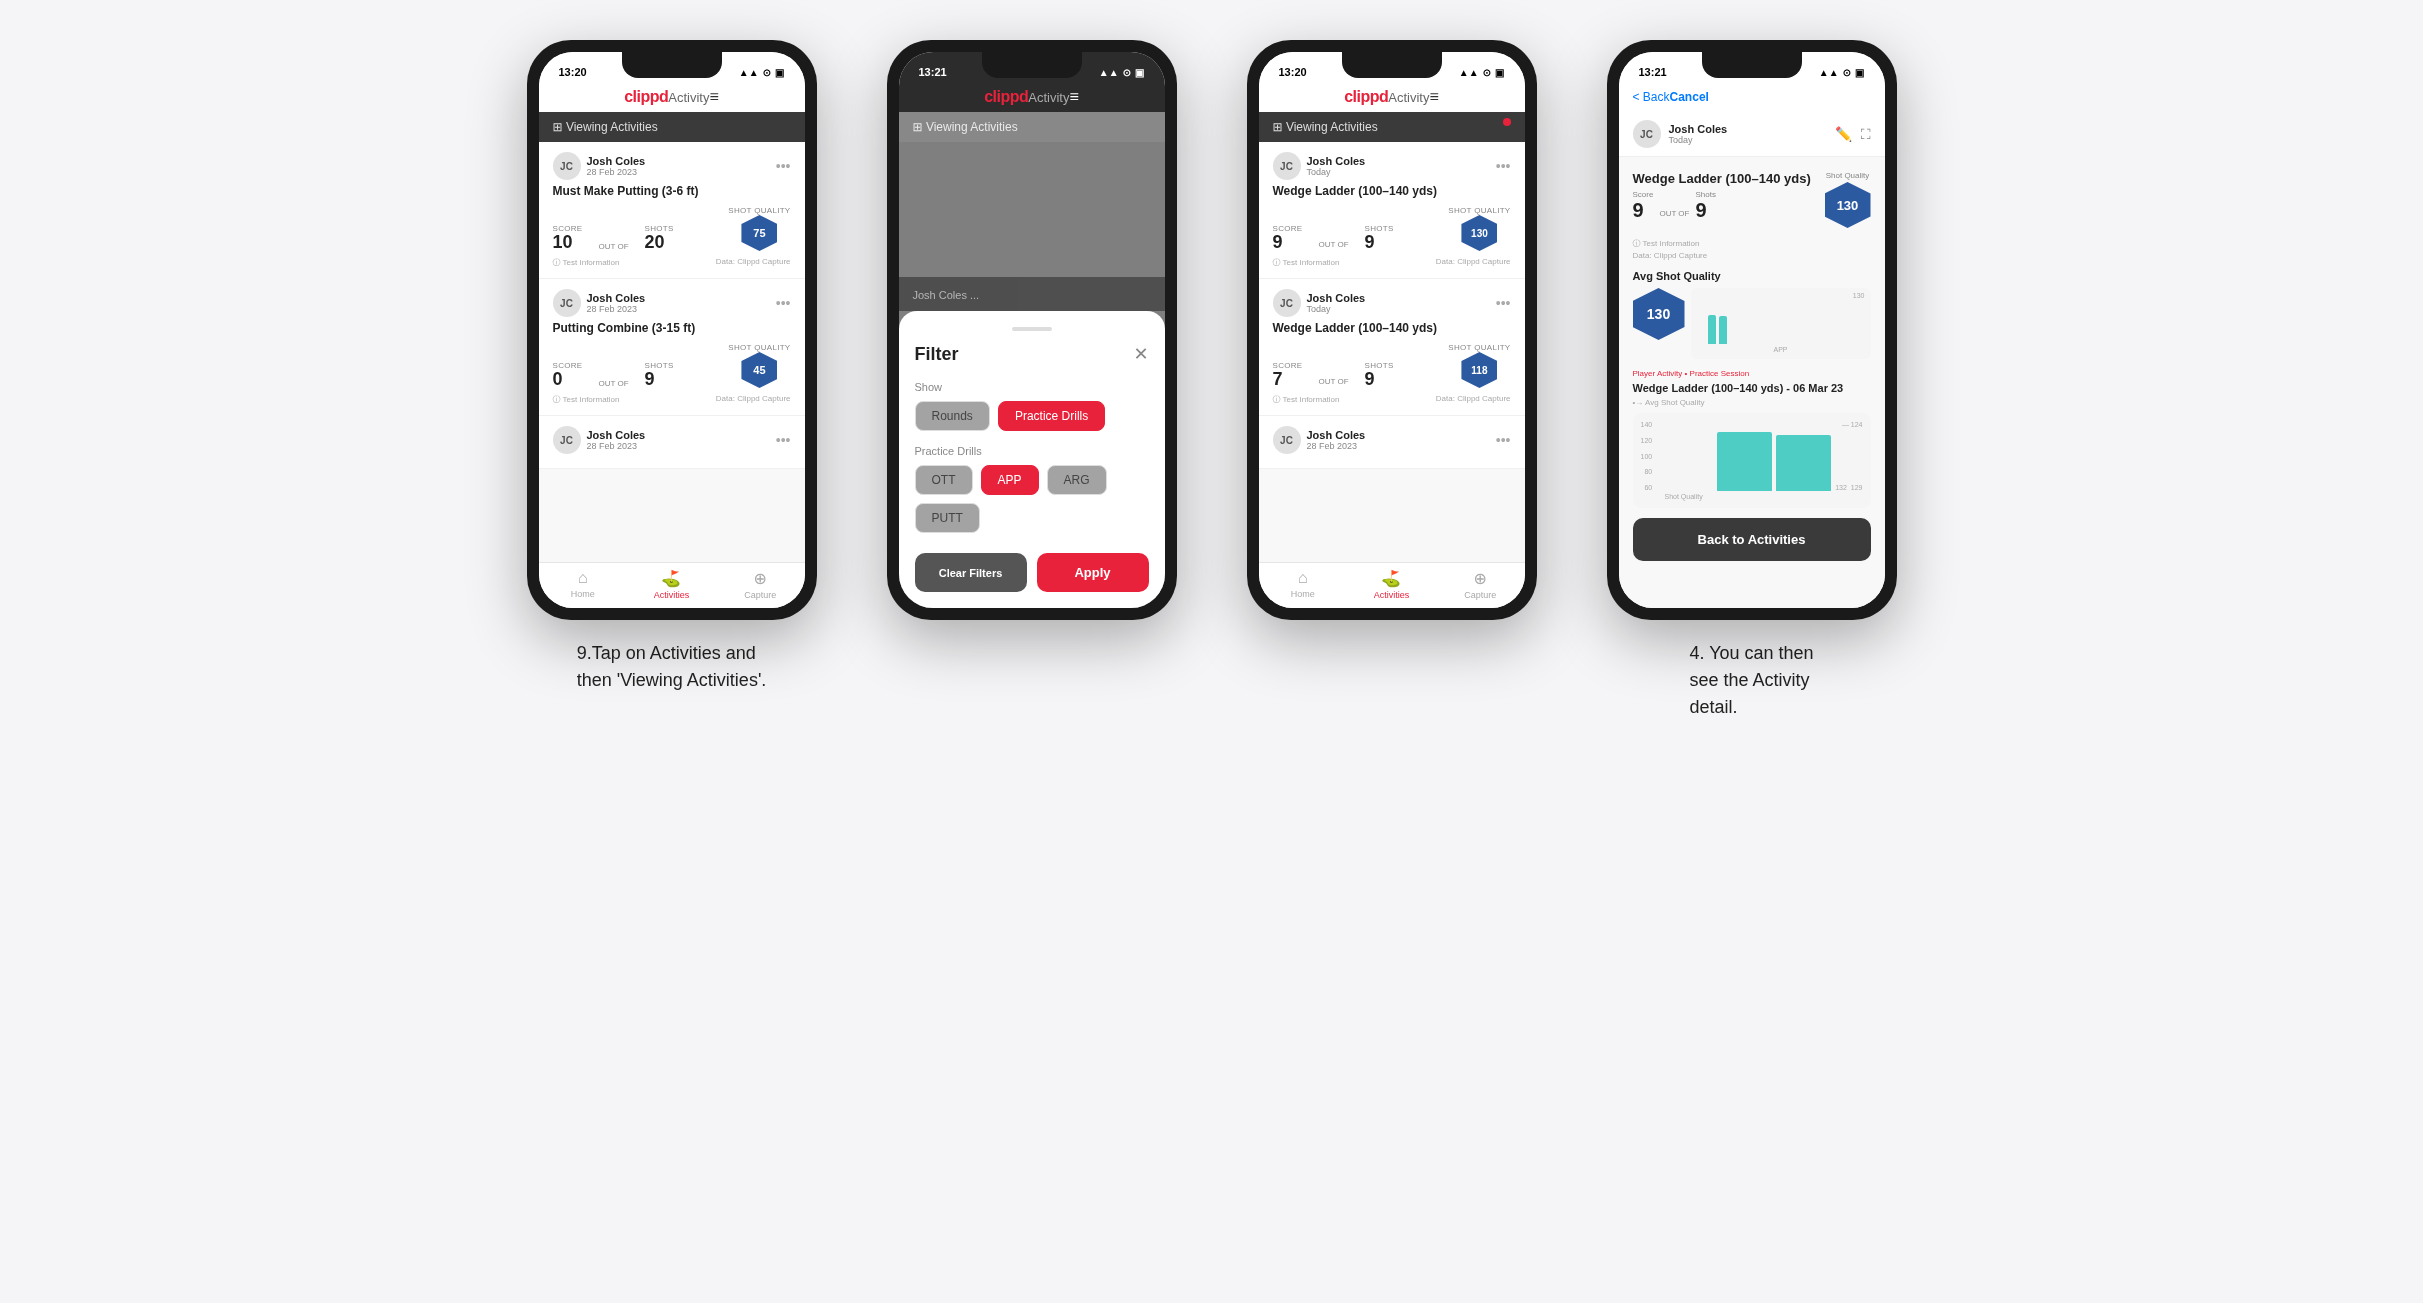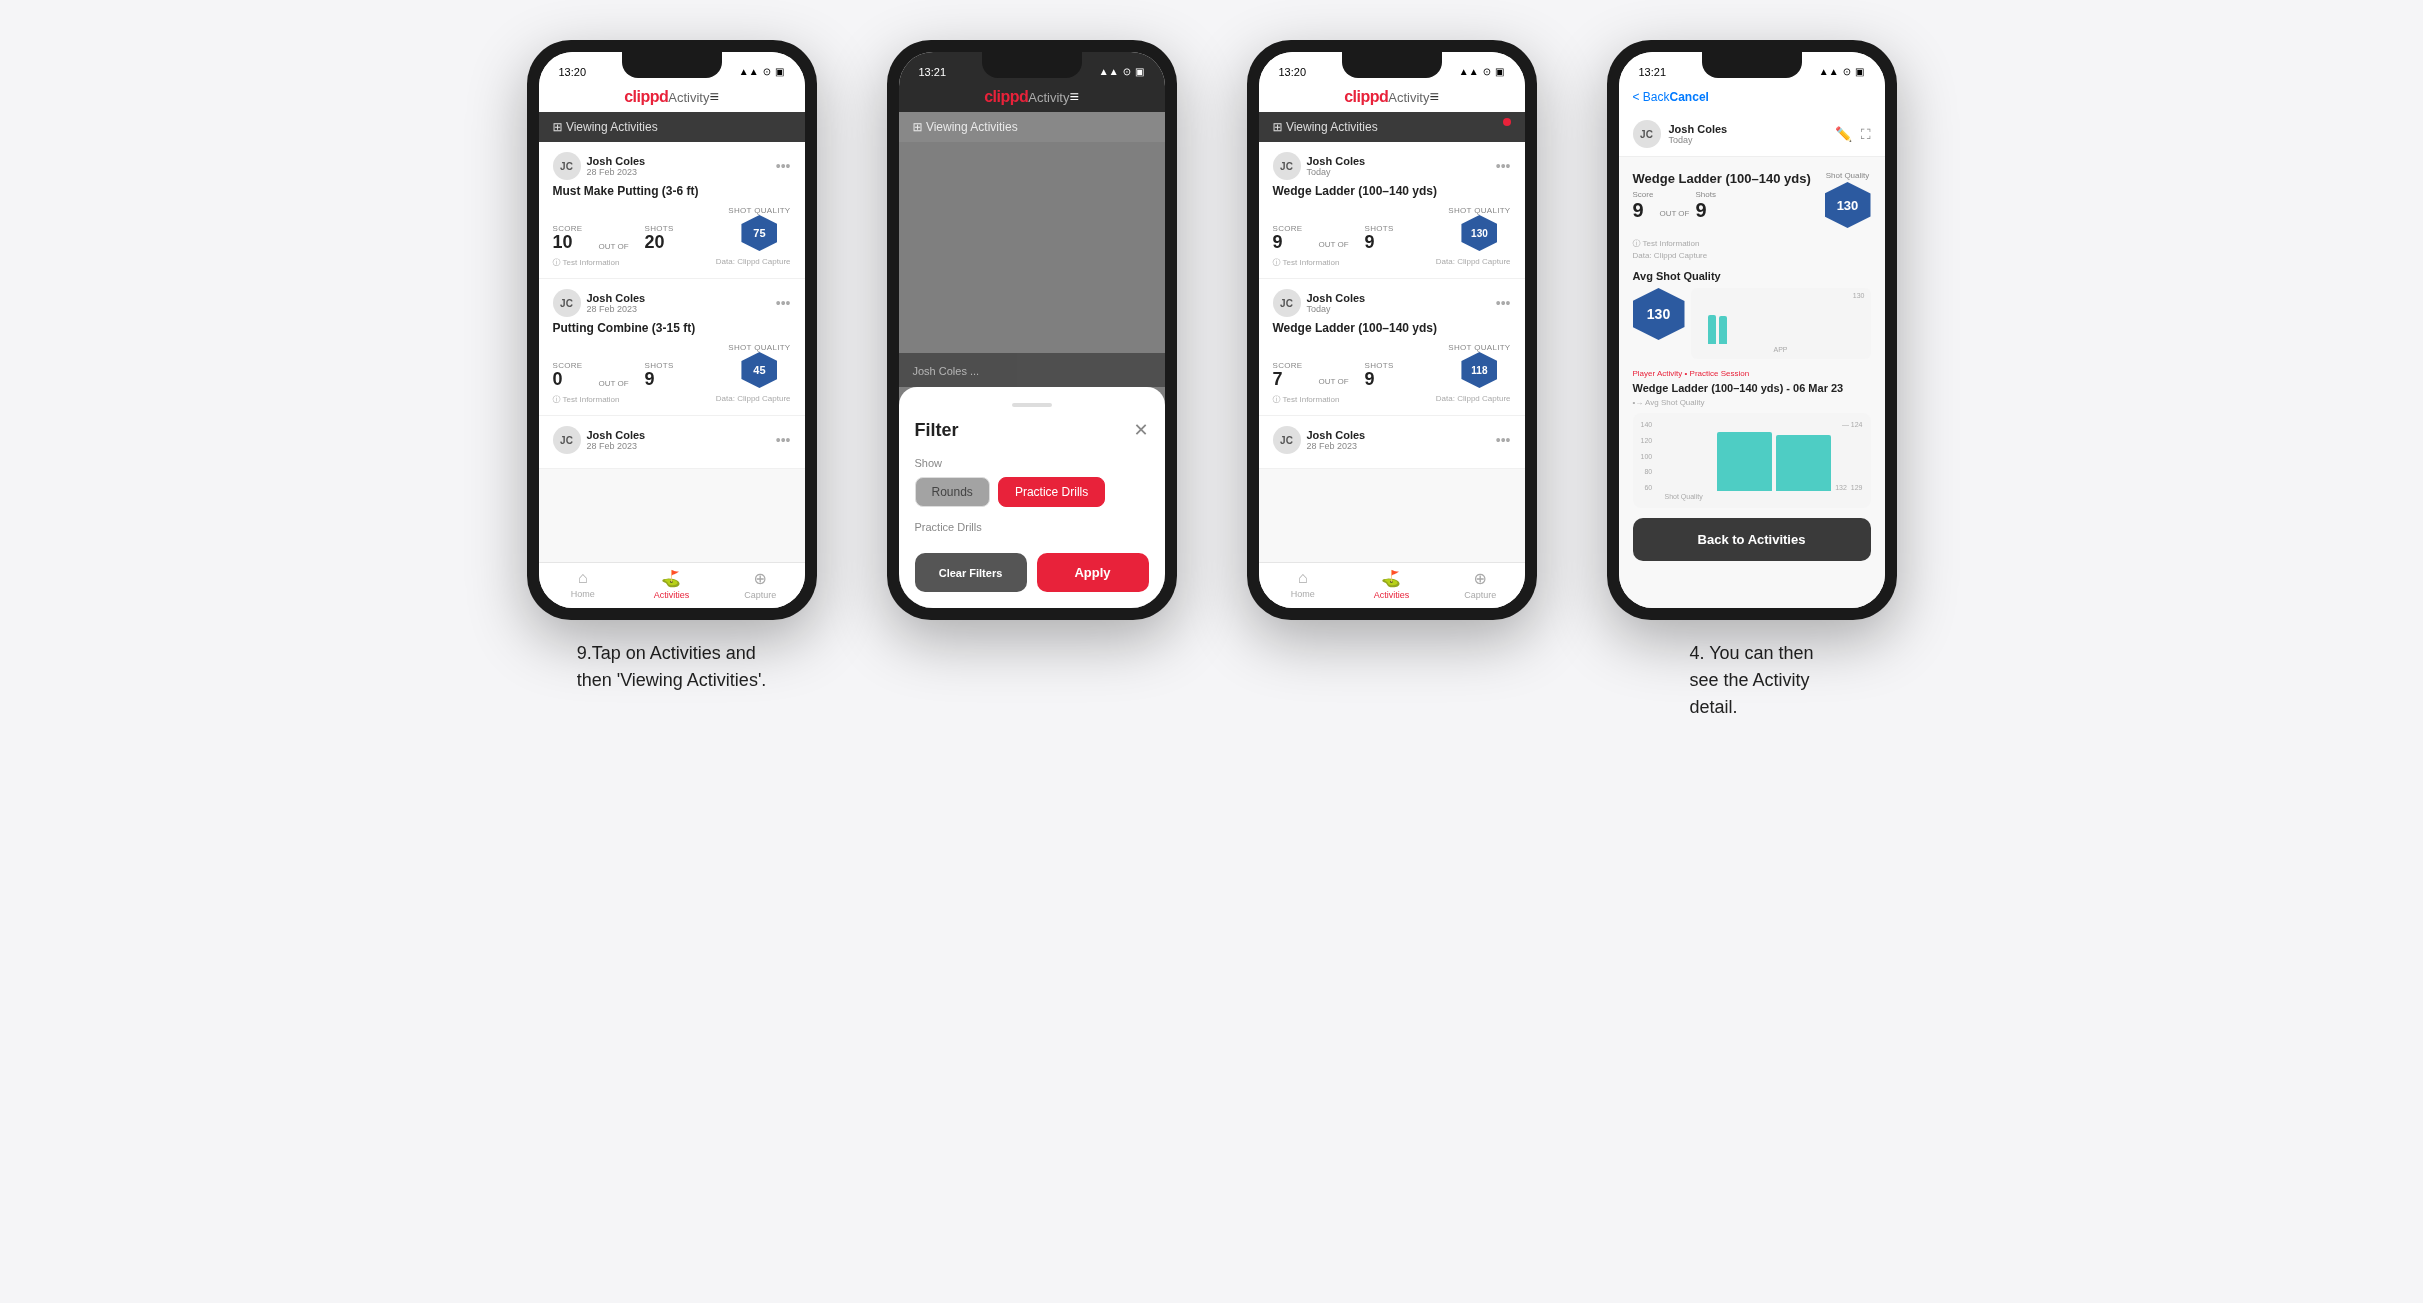--- a/index.html
+++ b/index.html
@@ -51,25 +51,25 @@
       width: 100px;
       height: 26px;
       background: #1a1a1a;
       border-radius: 0 0 16px 16px;
       z-index: 10;
     }
     
     .status-bar {
       display: flex;
       justify-content: space-between;
-      align-items: flex-start;
+      align-items: flex-end;
       padding: 14px 20px 4px;
       background: #fff;
       font-size: 11px;
-      font-weight: 400;
+      font-weight: 700;
       color: #000;
       flex-shrink: 0;
     }
     .status-bar.dark { background: #2c2c2c; color: #fff; }
     .status-icons { display: flex; gap: 4px; align-items: center; font-size: 10px; }
     
     .app-header {
       display: flex;
       align-items: center;
       justify-content: center;
@@ -470,20 +470,26 @@
             <div class="modal-header">
               <span class="modal-title">Filter</span>
               <span class="modal-close">✕</span>
             </div>
             <div class="filter-section-label">Show</div>
             <div class="filter-buttons">
               <button class="filter-btn">Rounds</button>
               <button class="filter-btn active">Practice Drills</button>
             </div>
             <div class="filter-section-label">Practice Drills</div>
+            <div class="filter-buttons">
+              <button class="filter-btn">OTT</button>
+              <button class="filter-btn active">APP</button>
+              <button class="filter-btn">ARG</button>
+              <button class="filter-btn">PUTT</button>
+            </div>
             <div class="modal-actions">
               <button class="btn-clear">Clear Filters</button>
               <button class="btn-apply">Apply</button>
             </div>
           </div>
         </div>
       </div>
     </div>
   </div>
 

